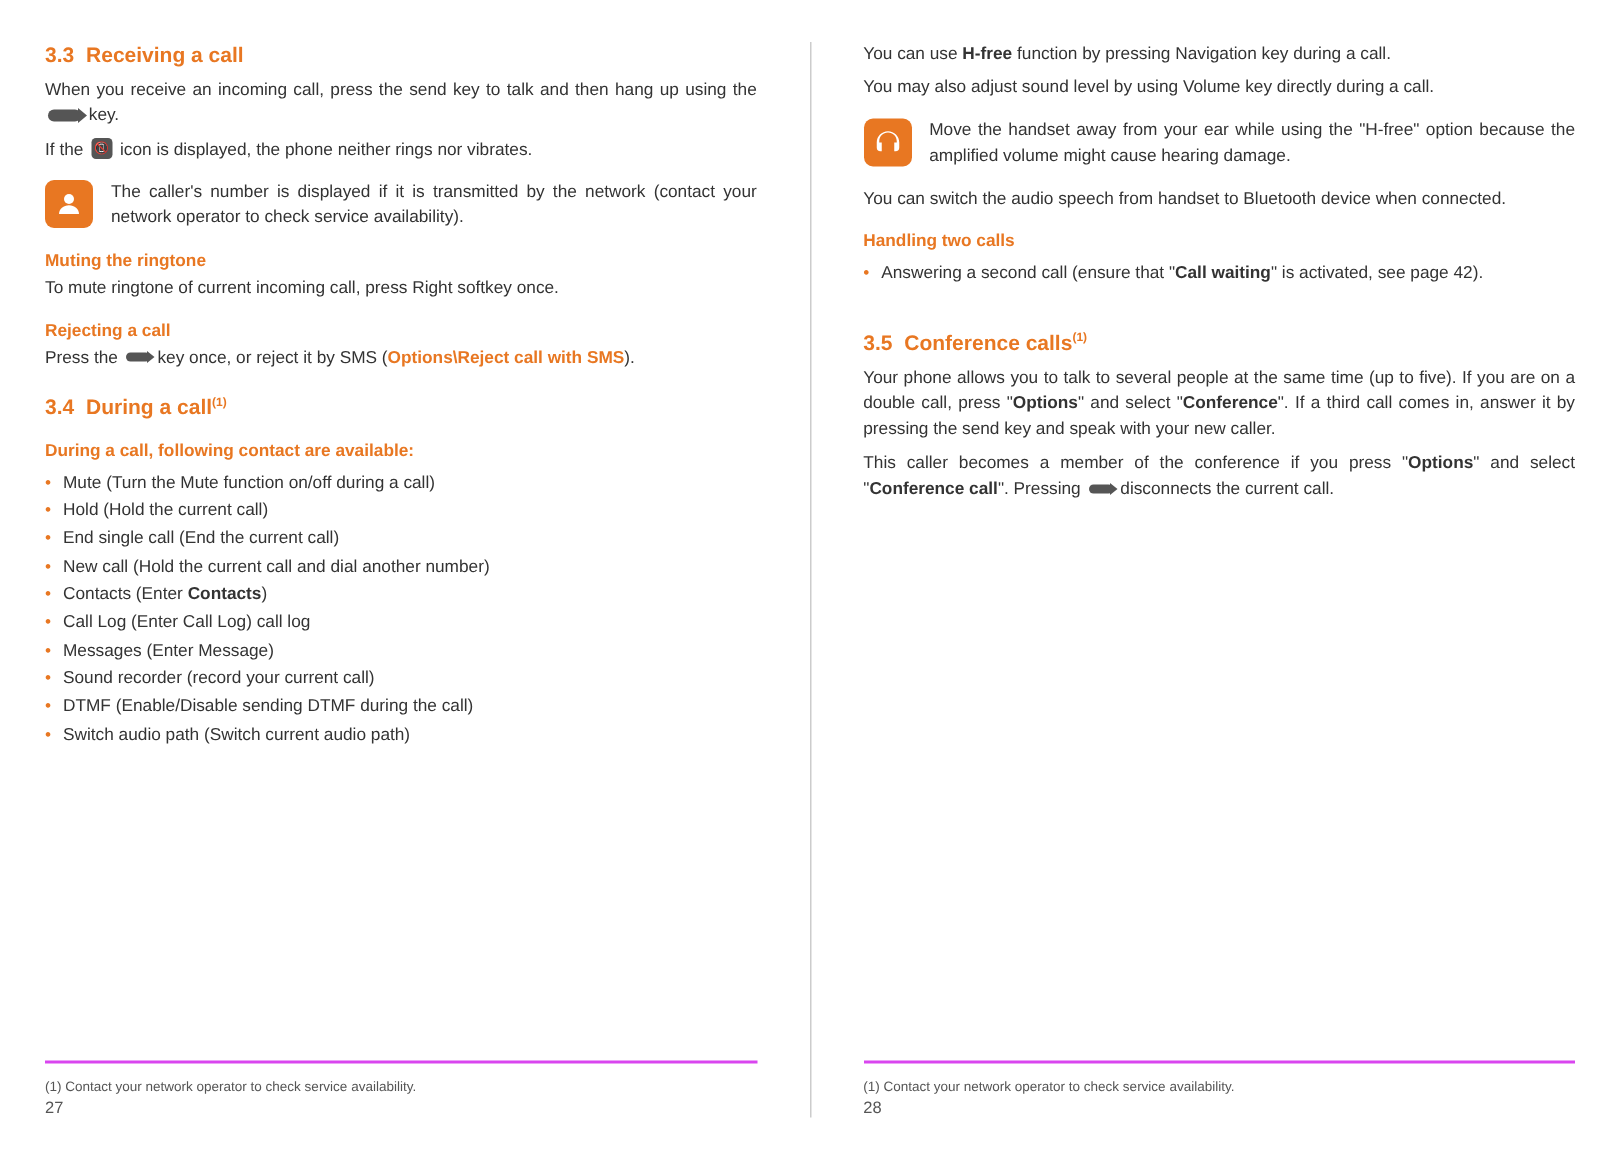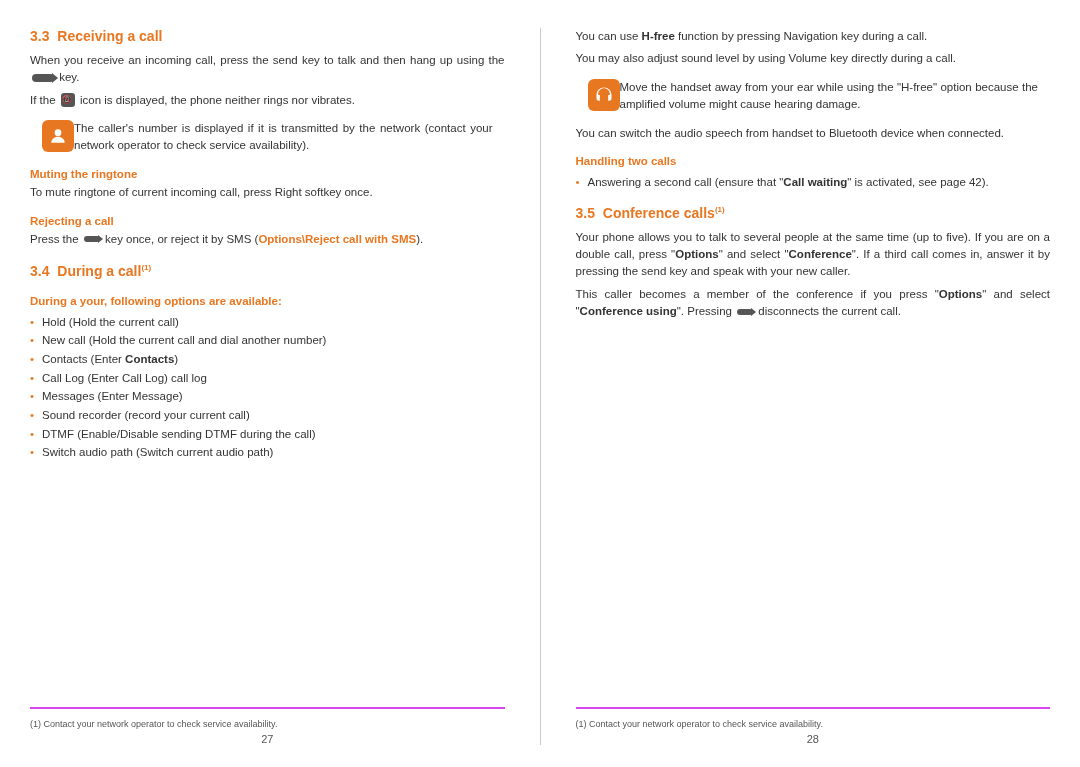--- a/index.html
+++ b/index.html
@@ -45,22 +45,22 @@
       margin: 8px 0 4px 0;
     }
     p {
       text-align: justify;
       line-height: 1.5;
       margin-bottom: 5px;
     }
     .icon-row {
       display: flex;
       align-items: flex-start;
-      margin: 6px 12px;
-      gap: 0;
+      margin: 6px 0;
+      gap: 12px;
     }
     .icon-box {
       width: 32px;
       height: 32px;
       min-width: 32px;
       background: #e87722;
       border-radius: 6px;
       display: flex;
       align-items: center;
       justify-content: center;
@@ -137,21 +137,21 @@
       border-left: 5px solid #555;
     }
     .footnote {
       margin-top: auto;
       padding-top: 10px;
       font-size: 9px;
       color: #555;
       border-top: 2px solid #d946ef;
     }
     .page-num {
-      text-align: center;
+      text-align: left;
       font-size: 11px;
       color: #555;
       margin-top: 4px;
     }
     sup {
       font-size: 8px;
       vertical-align: super;
     }
     .inline-icon {
       display: inline-block;
@@ -211,24 +211,26 @@
       <span>Press the</span>
       <span class="end-dash-small"></span>
       <span>key once, or reject it by SMS (</span><strong class="orange"><span>Options\Reject call with SMS</span></strong><span>).</span>
     </p>
 
     <h2 style="margin-top:10px;">
       <span class="num">3.4</span>
       <span>During a call</span><sup>(1)</sup>
     </h2>
 
-    <h3>During a your, following options are available:</h3>
+    <h3>During a call, following contact are available:</h3>
 
     <ul class="bullet-list">
+      <li><span>Mute (Turn the Mute function on/off during a call)</span></li>
       <li><span>Hold (Hold the current call)</span></li>
+      <li><span>End single call (End the current call)</span></li>
       <li><span>New call (Hold the current call and dial another number)</span></li>
       <li><span>Contacts (Enter <strong>Contacts</strong>)</span></li>
       <li><span>Call Log (Enter Call Log) call log</span></li>
       <li><span>Messages (Enter Message)</span></li>
       <li><span>Sound recorder (record your current call)</span></li>
       <li><span>DTMF (Enable/Disable sending DTMF during the call)</span></li>
       <li><span>Switch audio path (Switch current audio path)</span></li>
     </ul>
 
     <div class="footnote">
@@ -255,39 +257,39 @@
         <span>Move the handset away from your ear while using the "H-free" option because the amplified volume might cause hearing damage.</span>
       </div>
     </div>
 
     <p style="margin-top:6px;">
       You can switch the audio speech from handset to Bluetooth device when connected.
     </p>
 
     <h3>Handling two calls</h3>
 
-    <ul class="bullet-list" style="margin-bottom:4px;">
+    <ul class="bullet-list" style="margin-bottom:19px;">
       <li>
         <span>
           Answering a second call (ensure that "<strong>Call waiting</strong>" is activated, see page 42).
         </span>
       </li>
     </ul>
 
     <h2 style="margin-top:8px;">
       <span class="num">3.5</span>
       <span>Conference calls</span><sup>(1)</sup>
     </h2>
 
     <p>
       Your phone allows you to talk to several people at the same time (up to five). If you are on a double call, press "<strong>Options</strong>" and select "<strong>Conference</strong>". If a third call comes in, answer it by pressing the send key and speak with your new caller.
     </p>
 
     <p>
-      This caller becomes a member of the conference if you press "<strong>Options</strong>" and select "<strong>Conference using</strong>". Pressing
+      This caller becomes a member of the conference if you press "<strong>Options</strong>" and select "<strong>Conference call</strong>". Pressing
       <span class="end-dash-small"></span>
       disconnects the current call.
     </p>
 
     <div class="footnote">
       <span>(1)   Contact your network operator to check service availability.</span>
     </div>
     <div class="page-num">28</div>
   </div>
 </div>

